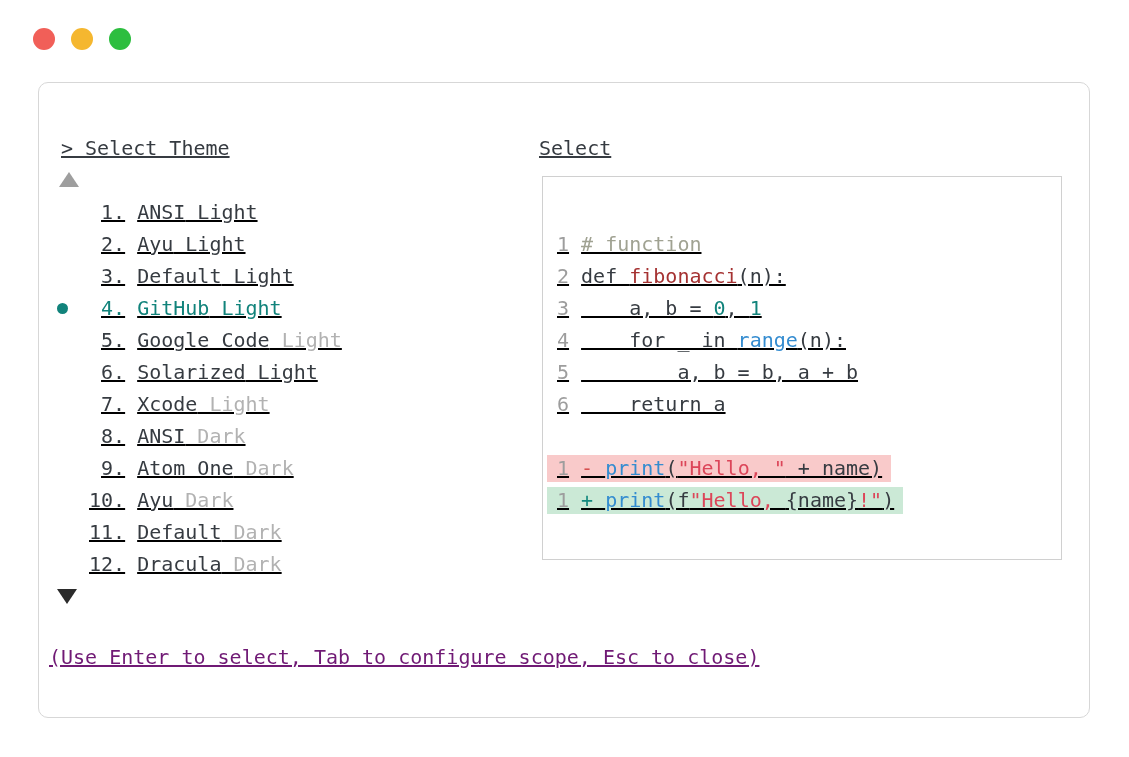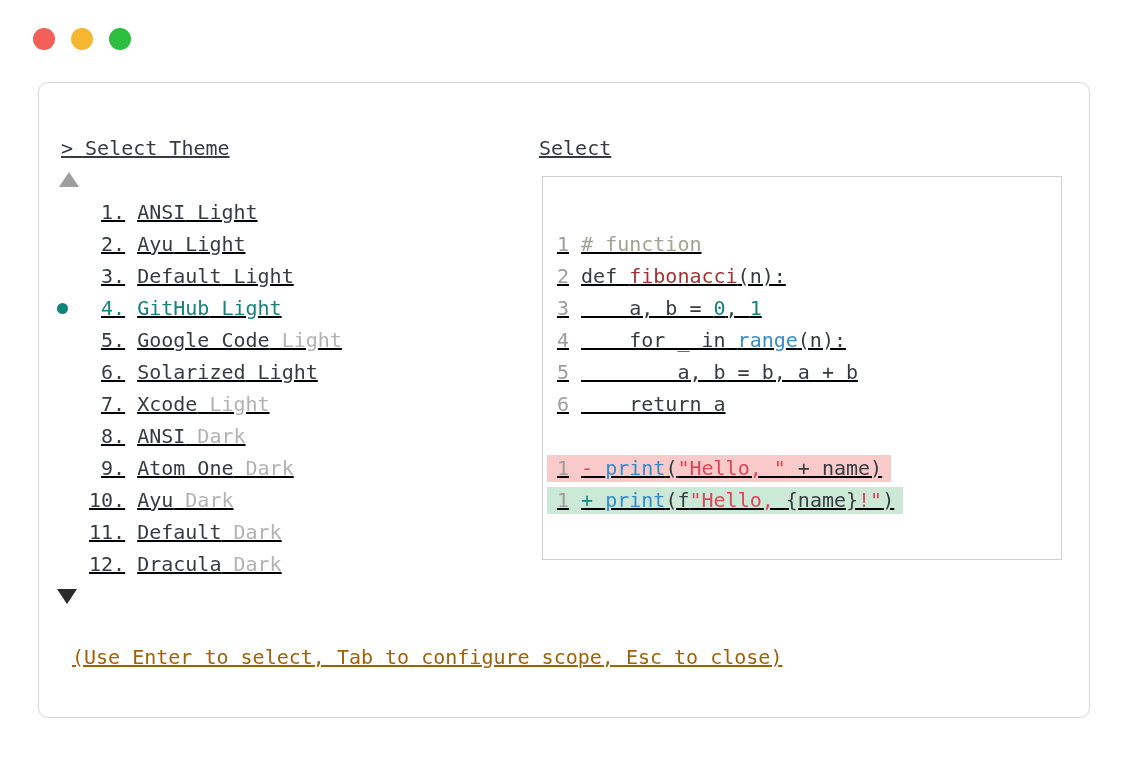--- a/index.html
+++ b/index.html
@@ -17,21 +17,21 @@
             border-bottom:15px solid #9e9e9e; }
   .tri-down { position:absolute; left:18px; top:506px; width:0; height:0;
             border-left:10px solid transparent; border-right:10px solid transparent;
             border-top:15px solid #2b2b2b; }
   .list { position:absolute; left:18px; top:113px; }
   .row { display:flex; align-items:center; height:32px; white-space:pre; cursor:default; }
   .marker { width:32px; height:32px; display:flex; align-items:center; }
   .dot { width:11px; height:11px; border-radius:50%; }
   .num { display:inline-block; width:3ch; text-align:right; }
   .name { margin-left:1ch; }
-  .hint { position:absolute; left:33px; top:558px; color:#a16207; }
+  .hint { position:absolute; left:10px; top:558px; color:#701a75; }
   .preview-box { position:absolute; left:503px; top:93px; width:520px; height:384px;
                  border:1px solid #d0d0d0; background:#fff; overflow:hidden; }
   .code { padding:51px 0 0 14px; }
   .cl { height:32px; display:flex; align-items:center; white-space:pre; }
   .lnum { display:inline-block; width:1ch; text-align:right; margin-right:1ch; }
   .hl { display:inline-flex; align-items:center; height:27px;
         margin-left:-10px; padding:0 9px 0 10px; }
 </style>
 </head>
 <body>

